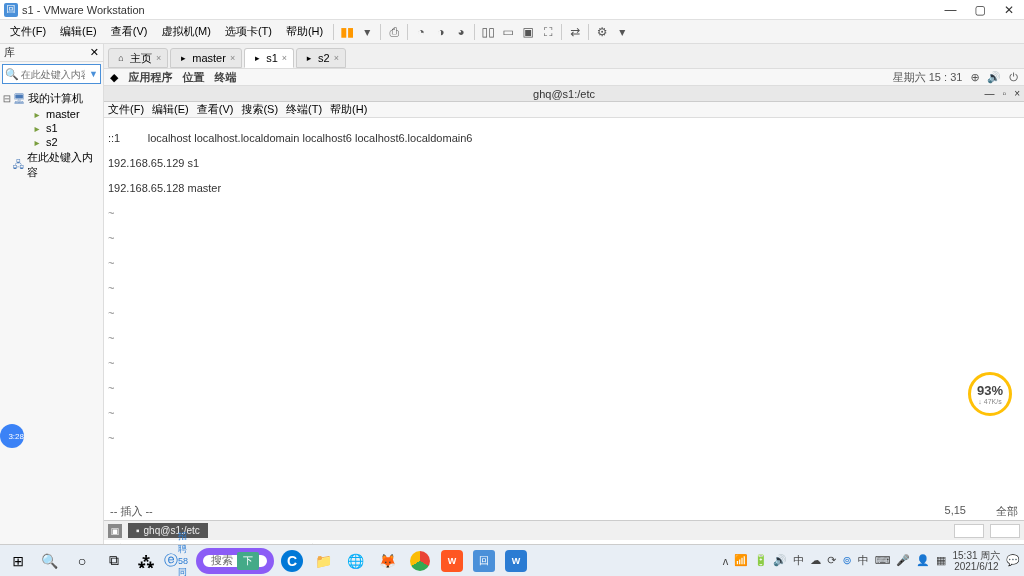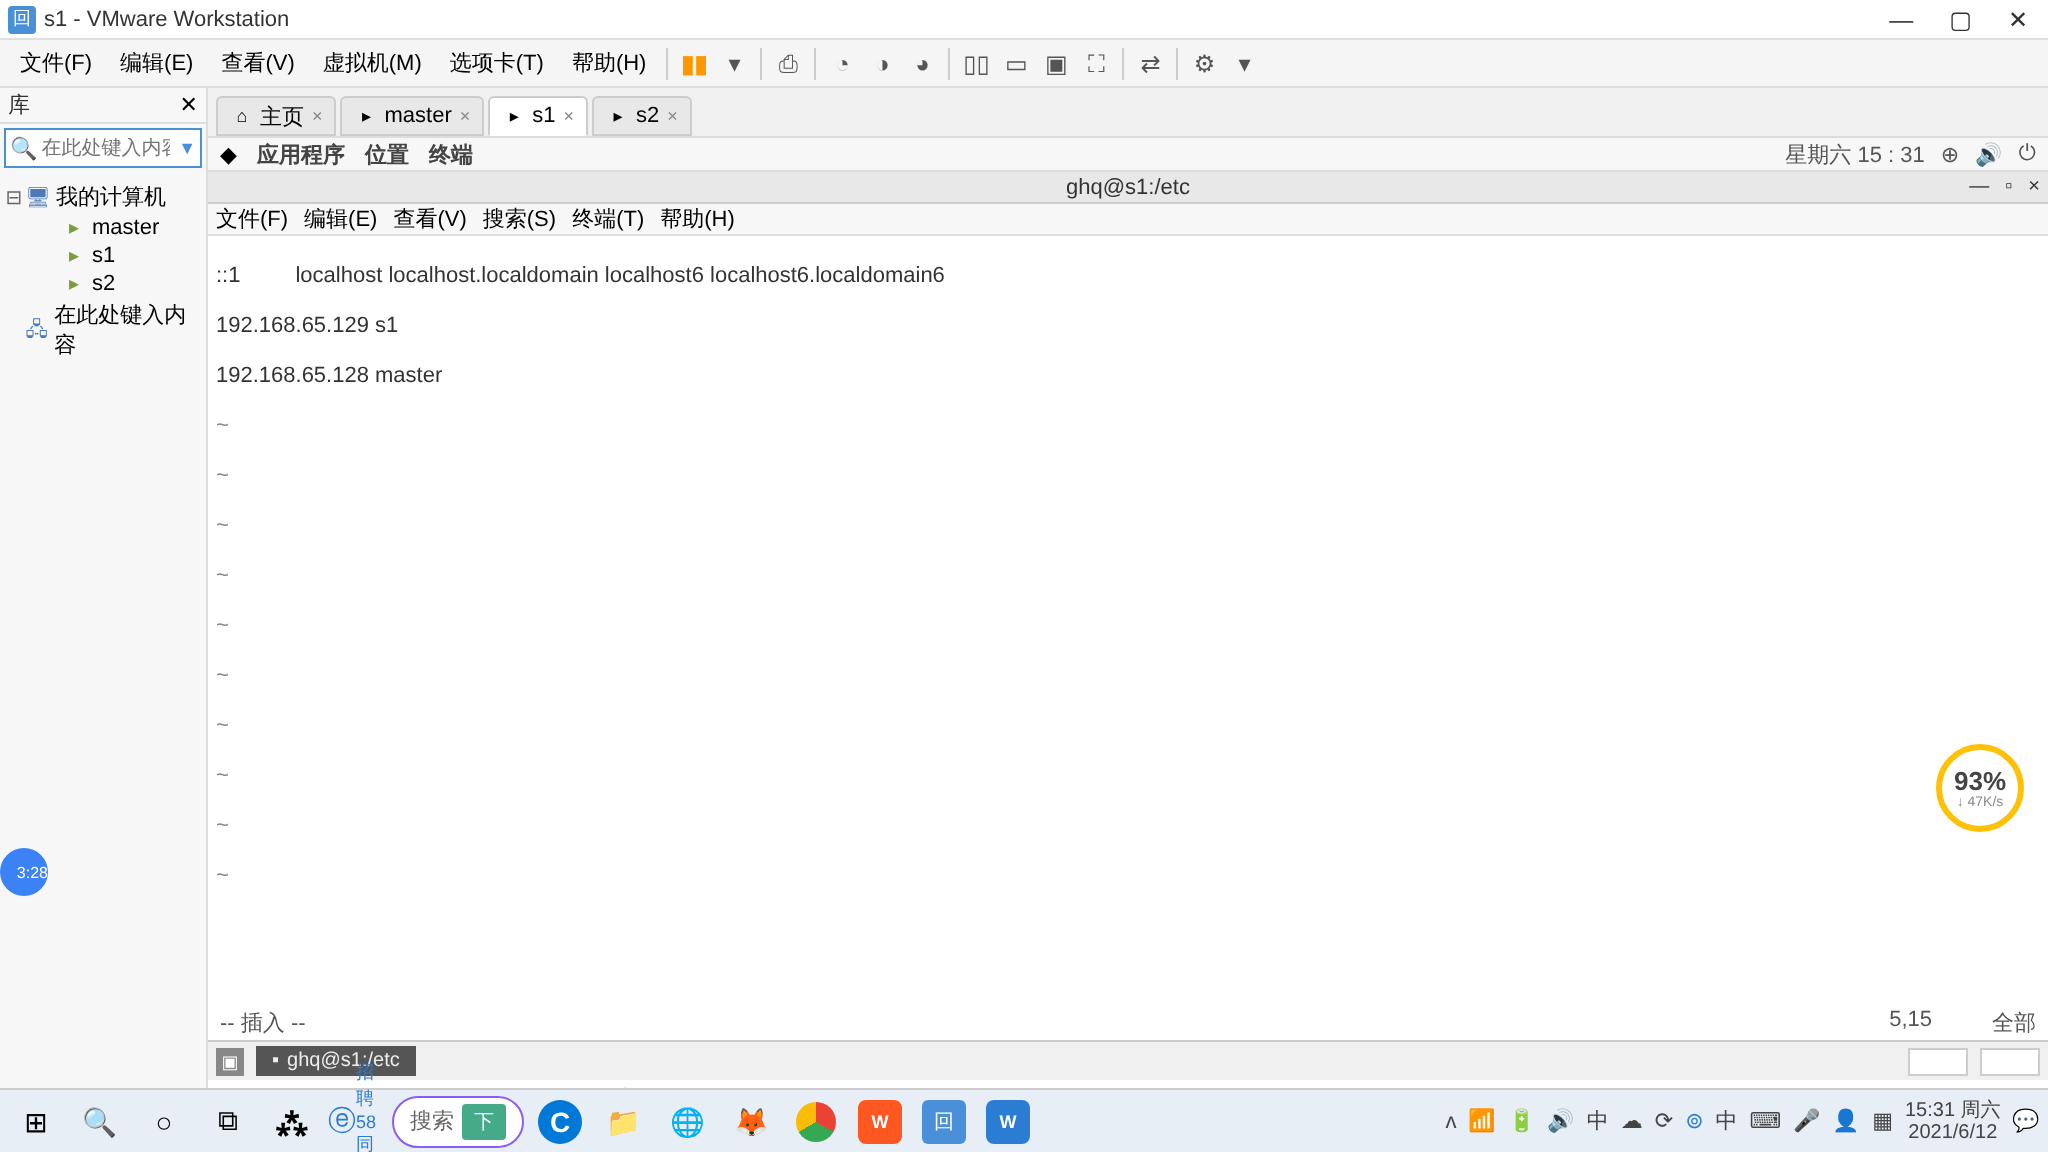--- a/index.html
+++ b/index.html
@@ -51,21 +51,21 @@
 .term-status { height:16px; background:#fff; display:flex; align-items:flex-start; padding:0 6px; font-family:"Courier New",monospace; font-size:11px; color:#555; }
 .term-status .right { margin-left:auto; display:flex; gap:30px; }
 .term-bottom { height:20px; background:#f0f0f0; border-top:1px solid #ccc; display:flex; align-items:center; padding:0 4px; gap:6px; }
 .term-bottom .btab { background:#555; color:#eee; padding:2px 8px; font-size:10px; display:flex; align-items:center; gap:4px; }
 .term-bottom .bicon { width:14px; height:14px; background:#888; display:flex; align-items:center; justify-content:center; color:#fff; font-size:9px; }
 .term-bottom .spacer { flex:1; }
 .term-bottom .rbox { width:30px; height:14px; border:1px solid #ccc; background:#fff; }
 .hint { height:18px; background:#fff; font-size:11px; color:#333; padding:2px 4px; display:flex; align-items:center; }
 .taskbar { position:absolute; bottom:0; left:0; right:0; height:32px; background:#e8eef5; border-top:1px solid #ccc; display:flex; align-items:center; padding:0 4px; gap:4px; }
 .taskbar .tbtn { width:28px; height:28px; display:flex; align-items:center; justify-content:center; cursor:pointer; font-size:14px; border-radius:2px; }
-.taskbar .search-pill { display:flex; align-items:center; background:#fff; border:1px solid #8b5cf6; border-radius:14px; height:26px; padding:0 8px; font-size:11px; color:#666; gap:4px; }
+.taskbar .search-pill { display:flex; align-items:center; background:#fff; border:7px solid #8b5cf6; border-radius:14px; height:26px; padding:0 8px; font-size:11px; color:#666; gap:4px; }
 .taskbar .search-pill .sbtn { background:#4a8; color:#fff; padding:2px 6px; border-radius:2px; font-size:10px; }
 .taskbar .tray { margin-left:auto; display:flex; align-items:center; gap:6px; font-size:11px; color:#444; }
 .taskbar .clock { text-align:center; font-size:10px; line-height:11px; }
 .float-badge { position:absolute; left:0; top:424px; width:24px; height:24px; background:#3b82f6; border-radius:50%; color:#fff; font-size:8px; display:flex; align-items:center; justify-content:flex-end; }
 .float-circle { position:absolute; right:12px; top:372px; width:44px; height:44px; border:3px solid #ffc107; border-radius:50%; background:#fff; display:flex; flex-direction:column; align-items:center; justify-content:center; font-size:10px; color:#444; }
 .float-circle .pct { font-size:13px; font-weight:bold; }
 .float-circle .sub { font-size:7px; color:#888; }
 .edge-c { background:#0078d7; color:#fff; border-radius:50%; width:22px; height:22px; display:flex;align-items:center;justify-content:center;font-weight:bold; }
 .ie { color:#2b7cd3; }
 .ff { color:#ff7139; }

